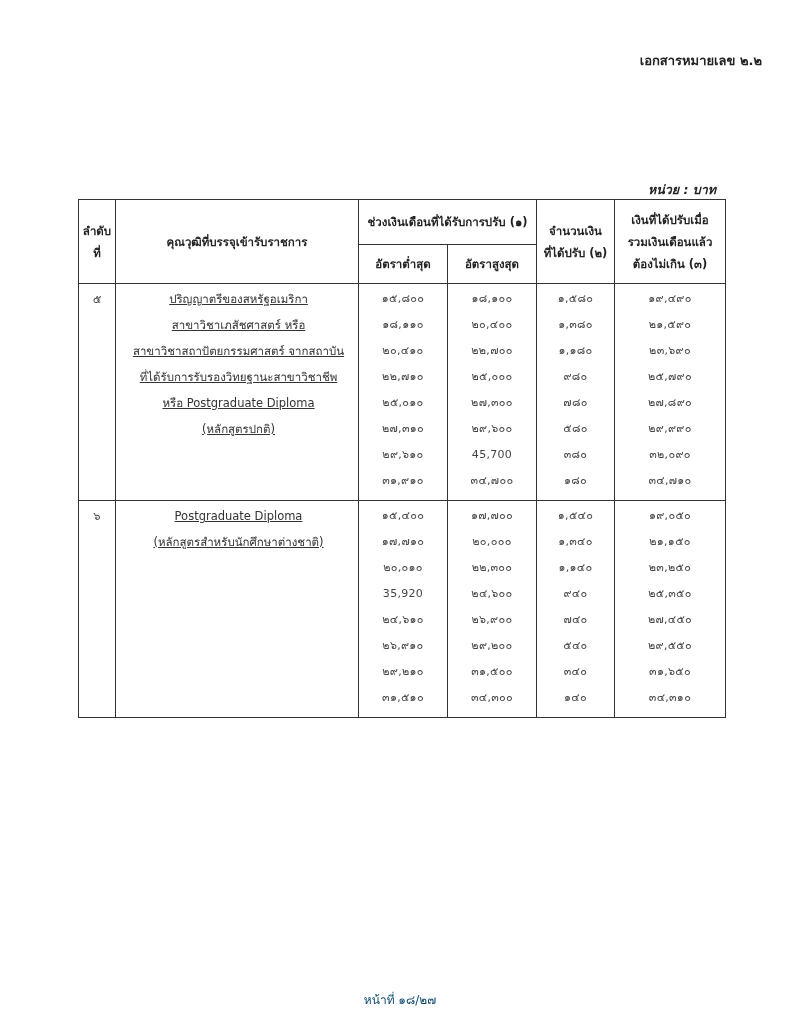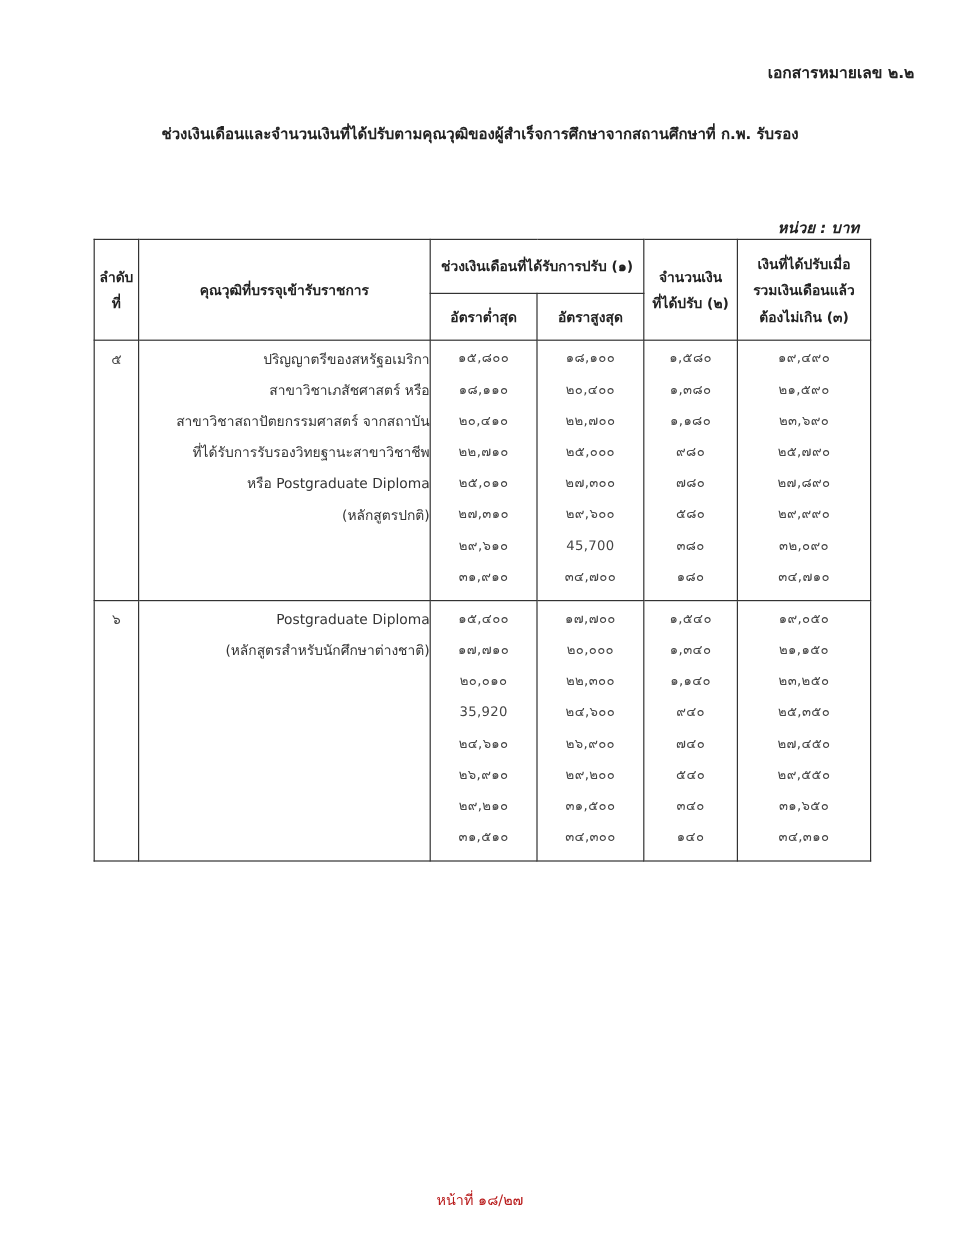--- a/index.html
+++ b/index.html
@@ -30,37 +30,36 @@
   table.grid th {
     font-weight: bold; text-align: center; vertical-align: middle; line-height: 22px;
     color: #222;
   }
   table.grid td { vertical-align: top; }
   .num-col div, .desc-col div {
     height: 26px; line-height: 26px;
   }
   .num-col { text-align: center; color: #444; margin-left: 38px; }
   .num-col div { font-size: 11px; letter-spacing: 0.3px; }
-  .desc-col { text-align: right; padding-left: 3px !important; color: #333; }
+  .desc-col { text-align: center; padding-left: 3px !important; color: #333; text-decoration: underline; }
   .desc-col div { font-size: 11.5px; white-space: nowrap; }
   .seq-col { text-align: center; color: #444; }
   .seq-col div { height: 26px; line-height: 26px; font-size: 11.5px; }
   .group td { padding-top: 2px !important; padding-bottom: 6px !important; }
   .page-footer {
     position: absolute; top: 990px; left: 0; width: 800px; text-align: center;
-    font-size: 12px; color: #b91c1c;
+    font-size: 12px; color: #0c4a6e;
   }
 </style>
 </head>
 <body>
 
 <div class="doc-number">เอกสารหมายเลข ๒.๒</div>
 
 <div class="title-block">
-  <div>ช่วงเงินเดือนและจำนวนเงินที่ได้ปรับตามคุณวุฒิของผู้สำเร็จการศึกษาจากสถานศึกษาที่ ก.พ. รับรอง</div>
 </div>
 
 <div class="unit">หน่วย : บาท</div>
 
 <table class="grid">
   <colgroup>
     <col style="width:37px">
     <col style="width:243px">
     <col style="width:89px">
     <col style="width:89px">

